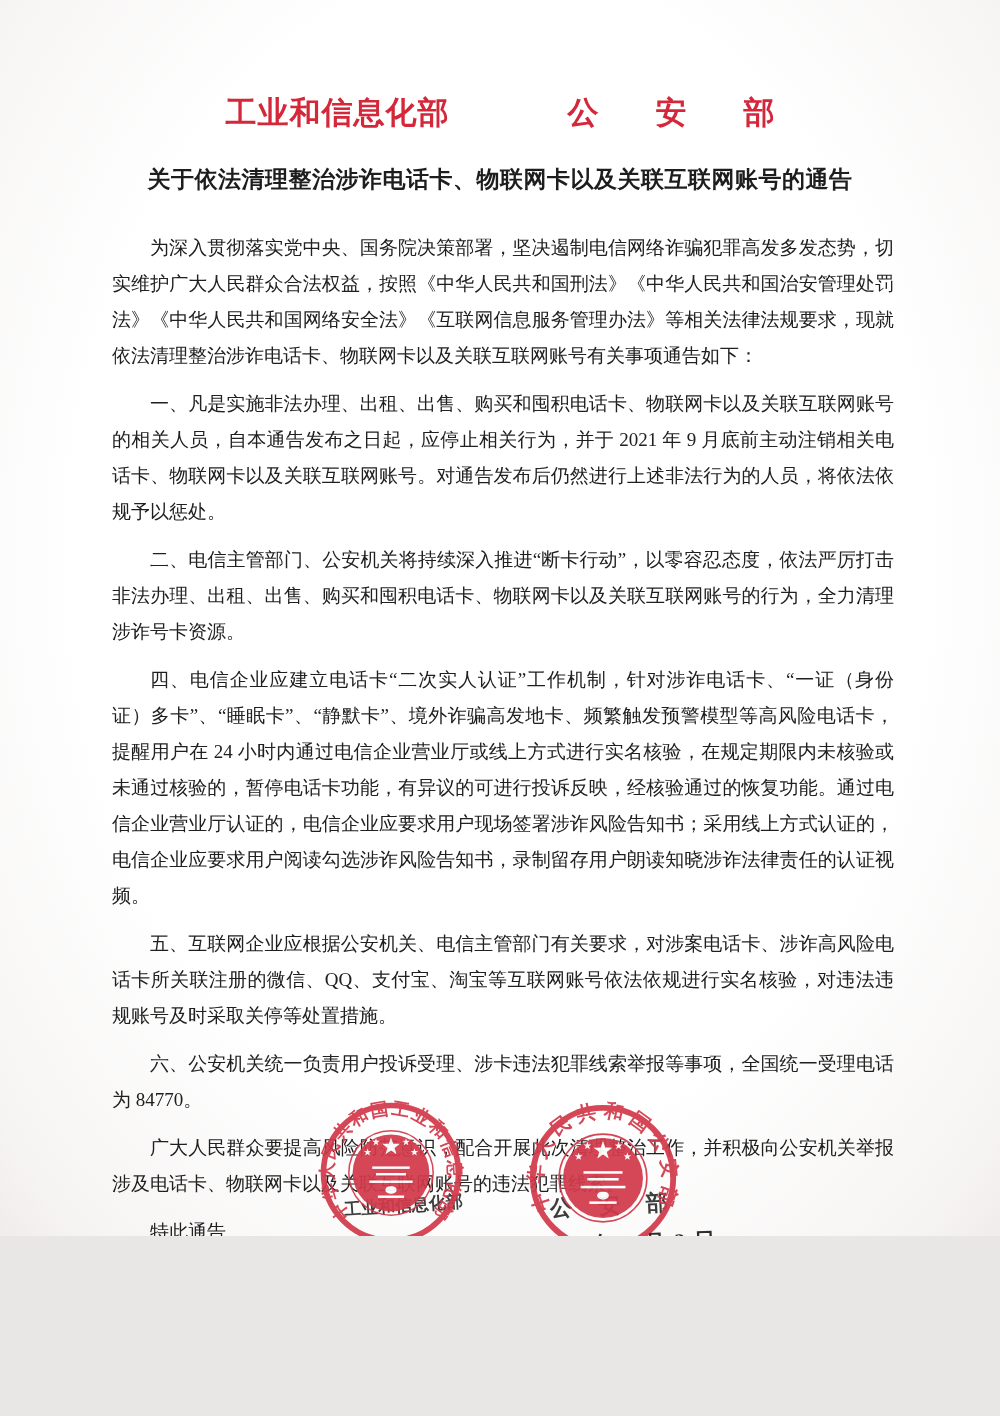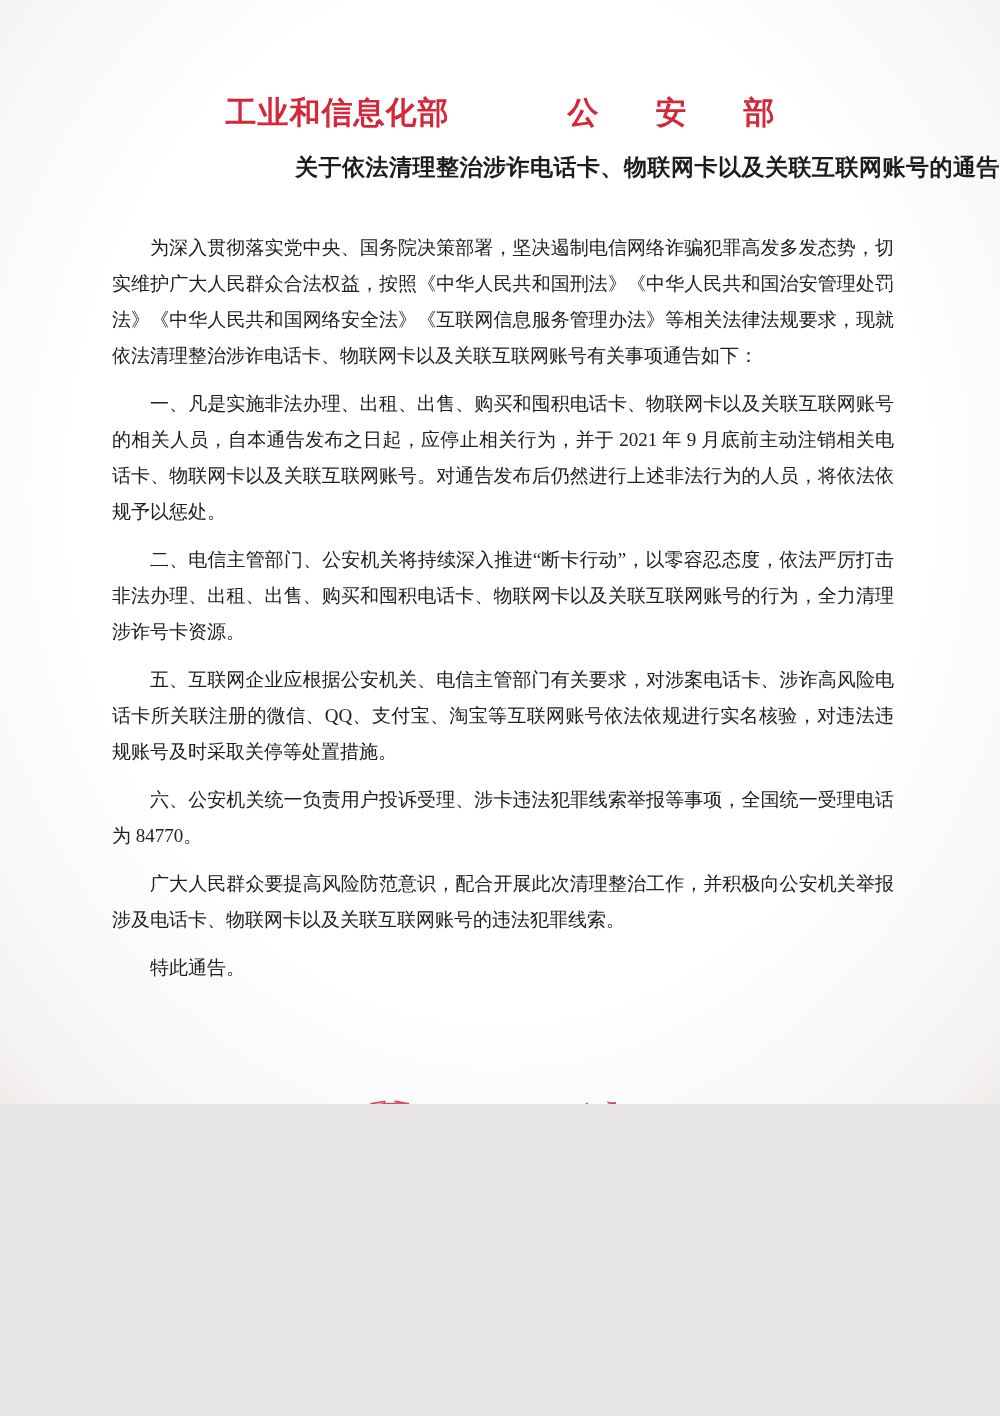--- a/index.html
+++ b/index.html
@@ -3,38 +3,38 @@
 <meta charset="utf-8">
 <style>
   html,body{margin:0;padding:0;}
   body{
     width:1000px;height:1416px;
     font-family:"Liberation Serif","DejaVu Serif",serif;
     background:#e9e7e6;
   }
   .page{
     position:relative;
-    width:1000px;height:1104px;
+    width:1000px;height:1236px;
     background:radial-gradient(ellipse at 50% 45%, #ffffff 60%, #f6f4f3 92%, #efecea 100%);
     overflow:hidden;
   }
   
   .gov-header{
     position:absolute;top:92px;left:0;width:1000px;
     display:flex;justify-content:center;align-items:baseline;
     color:#d4273a;
     font-weight:bold;
     font-size:31px;
     letter-spacing:1px;
   }
   .gov-header .agency-left{margin-right:118px;}
   .gov-header .agency-right{letter-spacing:57px;margin-right:-57px;}
   .doc-title{
-    position:absolute;top:152px;left:0;width:1000px;
-    text-align:right;
+    position:absolute;top:164px;left:0;width:1000px;
+    text-align:center;
     font-size:23px;font-weight:bold;color:#1d1d1d;
     letter-spacing:0.5px;
   }
   
   .doc-body{
     position:absolute;top:218px;left:100px;width:806px;
     font-size:19px;line-height:36px;color:#202020;
     text-align:justify;
   }
   .doc-body p{
@@ -78,20 +78,21 @@
     <span class="agency-left">工业和信息化部</span>
     <span class="agency-right">公安部</span>
   </div>
 
   <div class="doc-title">关于依法清理整治涉诈电话卡、物联网卡以及关联互联网账号的通告</div>
 
   <div class="doc-body">
     <p>为深入贯彻落实党中央、国务院决策部署，坚决遏制电信网络诈骗犯罪高发多发态势，切实维护广大人民群众合法权益，按照《中华人民共和国刑法》《中华人民共和国治安管理处罚法》《中华人民共和国网络安全法》《互联网信息服务管理办法》等相关法律法规要求，现就依法清理整治涉诈电话卡、物联网卡以及关联互联网账号有关事项通告如下：</p>
     <p>一、凡是实施非法办理、出租、出售、购买和囤积电话卡、物联网卡以及关联互联网账号的相关人员，自本通告发布之日起，应停止相关行为，并于 2021 年 9 月底前主动注销相关电话卡、物联网卡以及关联互联网账号。对通告发布后仍然进行上述非法行为的人员，将依法依规予以惩处。</p>
     <p>二、电信主管部门、公安机关将持续深入推进“断卡行动”，以零容忍态度，依法严厉打击非法办理、出租、出售、购买和囤积电话卡、物联网卡以及关联互联网账号的行为，全力清理涉诈号卡资源。</p>
+    <p>四、电信企业应建立电话卡“二次实人认证”工作机制，针对涉诈电话卡、“一证（身份证）多卡”、“睡眠卡”、“静默卡”、境外诈骗高发地卡、频繁触发预警模型等高风险电话卡，提醒用户在 24 小时内通过电信企业营业厅或线上方式进行实名核验，在规定期限内未核验或未通过核验的，暂停电话卡功能，有异议的可进行投诉反映，经核验通过的恢复功能。通过电信企业营业厅认证的，电信企业应要求用户现场签署涉诈风险告知书；采用线上方式认证的，电信企业应要求用户阅读勾选涉诈风险告知书，录制留存用户朗读知晓涉诈法律责任的认证视频。</p>
     <p>五、互联网企业应根据公安机关、电信主管部门有关要求，对涉案电话卡、涉诈高风险电话卡所关联注册的微信、QQ、支付宝、淘宝等互联网账号依法依规进行实名核验，对违法违规账号及时采取关停等处置措施。</p>
     <p>六、公安机关统一负责用户投诉受理、涉卡违法犯罪线索举报等事项，全国统一受理电话为 84770。</p>
     <p>广大人民群众要提高风险防范意识，配合开展此次清理整治工作，并积极向公安机关举报涉及电话卡、物联网卡以及关联互联网账号的违法犯罪线索。</p>
     <p>特此通告。</p>
   </div>
 
   <div class="signature sig-left">工业和信息化部</div>
   <div class="signature sig-right">公安部</div>
   <div class="sig-date">2021 年 6 月 2 日</div>
 

